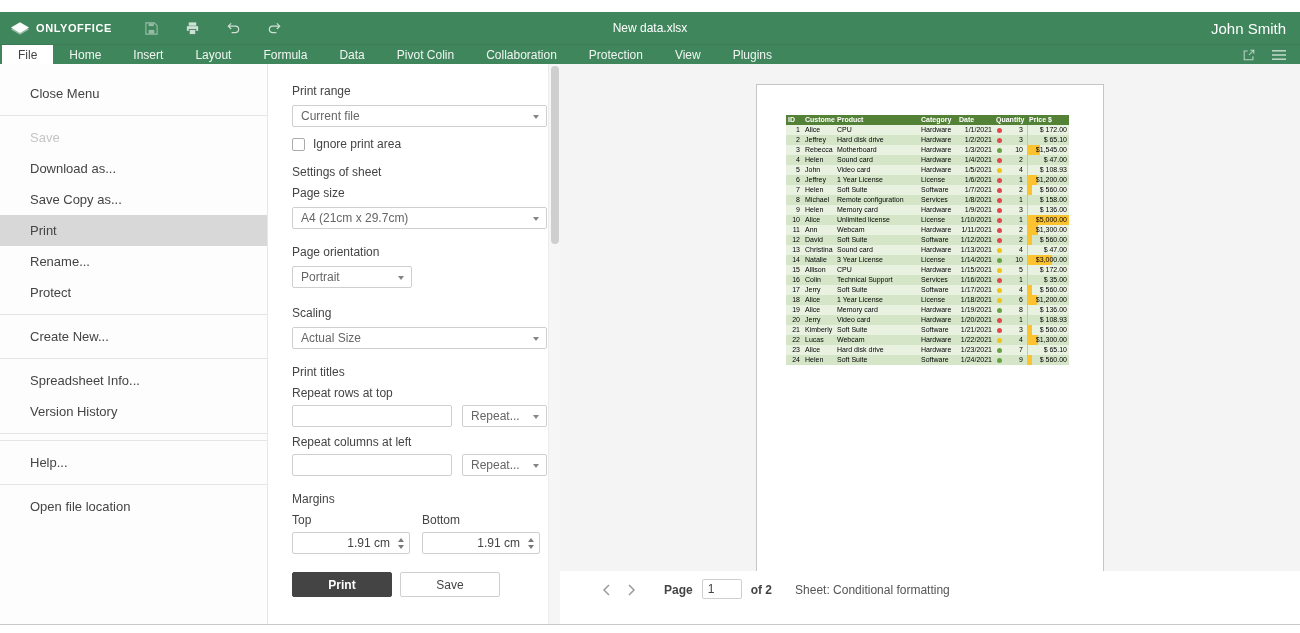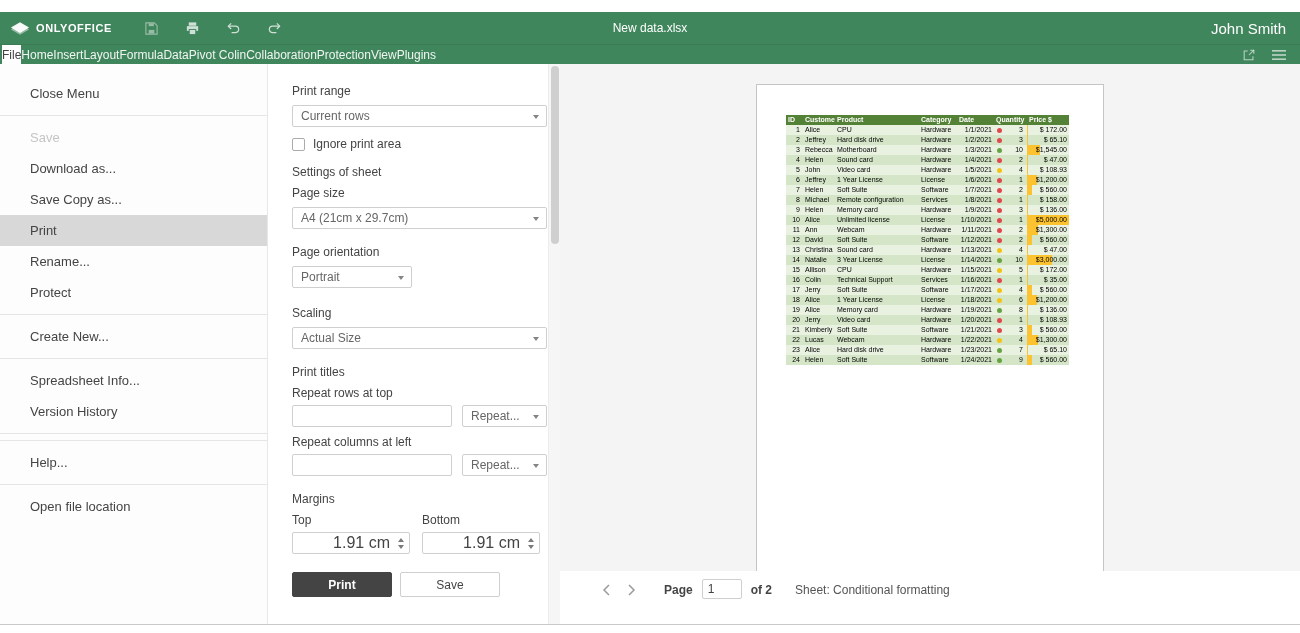--- a/index.html
+++ b/index.html
@@ -17,21 +17,21 @@
   .logo-text { color:#fff; font-size:11px; font-weight:bold; letter-spacing:.6px; }
   .quick-icons { display:flex; align-items:center; gap:26px; margin-left:32px; }
   .qicon { display:inline-flex; opacity:.75; cursor:pointer; }
   .qicon.faded { opacity:.45; }
   .doc-title { position:absolute; left:0; right:0; text-align:center; color:#fff; font-size:12px; pointer-events:none; }
   .user-name { margin-left:auto; color:#fff; font-size:15px; }
 
   
   .menubar { height:20px; background:var(--topbar-green,#40865c); display:flex; align-items:stretch; border-top:1px solid rgba(0,0,0,.07); flex:0 0 auto; }
   .tabs { display:flex; align-items:stretch; padding-left:2px; }
-  .tab { display:flex; align-items:center; padding:0 0; color:rgba(255,255,255,.92); font-size:12px; cursor:pointer; white-space:nowrap; }
+  .tab { display:flex; align-items:center; padding:0 16px; color:rgba(255,255,255,.92); font-size:12px; cursor:pointer; white-space:nowrap; }
   .tab.active { background:#fff; color:#444; }
   .menubar-right { margin-left:auto; display:flex; align-items:center; gap:16px; padding-right:14px; }
   .mr-icon { display:inline-flex; opacity:.8; cursor:pointer; }
 
   
   .content { flex:1; display:flex; min-height:0; }
 
   
   .file-menu { width:268px; background:#fdfdfd; border-right:1px solid #e7e7e7; padding-top:14px; overflow:hidden; }
   .menu-item { padding:8px 30px; font-size:13px; color:#444; cursor:pointer; white-space:nowrap; }
@@ -50,21 +50,21 @@
   .select.disabled { background:#fafafa; color:#b3b3b3; cursor:default; }
   .caret { position:absolute; right:7px; top:9px; width:0; height:0; border-left:3.5px solid transparent; border-right:3.5px solid transparent; border-top:4px solid #848484; }
   .mb10{margin-bottom:10px;} .mb14{margin-bottom:14px;} .mb16{margin-bottom:16px;} .mb18{margin-bottom:18px;} .mb8{margin-bottom:8px;}
   .check-row { display:flex; align-items:center; gap:8px; font-size:12px; color:#444; cursor:pointer; }
   .checkbox { width:13px; height:13px; border:1px solid #ababab; border-radius:2px; background:#fff; flex:0 0 auto; }
   .pair-row { display:flex; gap:10px; width:255px; }
   .text-input { flex:1; height:22px; border:1px solid #cfcfcf; border-radius:2px; background:#fff; font-size:12px; padding:0 6px; outline:none; min-width:0; font-family:inherit; }
   .margins-grid { display:flex; gap:12px; }
   .mcol { width:118px; }
   .spin-input { height:22px; border:1px solid #cfcfcf; border-radius:2px; background:#fff; display:flex; align-items:center; cursor:text; }
-  .spin-val { flex:1; text-align:right; font-size:16px; color:#444; padding-right:3px; }
+  .spin-val { flex:1; text-align:right; font-size:12px; color:#444; padding-right:3px; }
   .spinner { width:16px; height:100%; display:flex; flex-direction:column; align-items:center; justify-content:center; gap:3px; cursor:pointer; }
   .tri-up { width:0; height:0; border-left:3px solid transparent; border-right:3px solid transparent; border-bottom:4px solid #7a7a7a; }
   .tri-down { width:0; height:0; border-left:3px solid transparent; border-right:3px solid transparent; border-top:4px solid #7a7a7a; }
   .btn-row { display:flex; gap:8px; margin-top:18px; }
   .btn { height:25px; width:100px; font-size:12px; font-family:inherit; border-radius:2px; border:1px solid #cfcfcf; background:#fff; color:#444; cursor:pointer; }
   .btn.primary { background:var(--accent-dark-button,#444); border-color:var(--accent-dark-button,#444); color:#fff; font-weight:bold; }
 
   
   .panel-scrollbar { width:12px; background:#f6f6f6; border-left:1px solid #ececec; position:relative; }
   .panel-scrollbar .thumb { position:absolute; top:2px; left:2px; width:8px; height:178px; background:#cfcfcf; border-radius:4px; }
@@ -195,21 +195,21 @@
           <div class="sep"></div>
           <div class="sep"></div>
           <div class="menu-item">Help...</div>
           <div class="sep"></div>
           <div class="menu-item">Open file location</div>
         </aside>
 
       <section class="print-panel">
         <div class="sec-label">Print range</div>
         <div class="select mb10">
-          <span>Current rows</span>
+          <span>Current file</span>
           <span class="caret"></span>
         </div>
         <label class="check-row mb14">
           <span class="checkbox"></span>
           <span>Ignore print area</span>
         </label>
 
         <div class="sec-label">Settings of sheet</div>
 
         <div class="sec-label">Page size</div>

